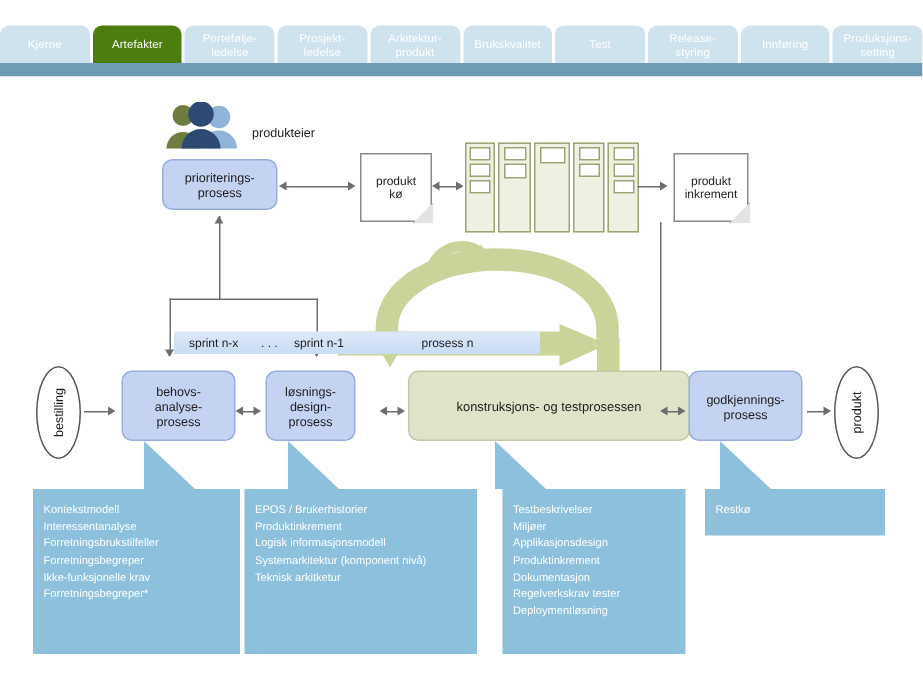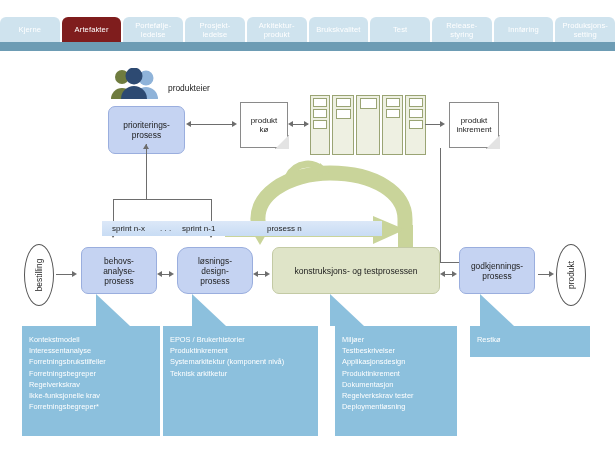--- a/index.html
+++ b/index.html
@@ -29,21 +29,21 @@
     line-height:9px;
     display:flex;align-items:center;justify-content:center;
     text-align:center;
     padding:0 2px;
     box-sizing:border-box;
     height:25px;
     white-space:pre-line;
     letter-spacing:.1px;
   }
   .tab:last-child{margin-right:0;}
-  .tab.active{background:#7f1d1d;}
+  .tab.active{background:#4d7c0f;}
   #tabrule{
     position:absolute;left:0;top:42px;width:615px;height:9px;
     background:#6d9cb4;
   }
   
   #canvas{
     position:absolute;left:0;top:51px;width:615px;height:401px;
     background:#ffffff;
   }
   .abs{position:absolute;}
@@ -203,21 +203,21 @@
       <circle cx="14" cy="9" r="7" fill="#6f7c3f"></circle>
       <path d="M3 31 a11 11 0 0 1 22 0 z" fill="#6f7c3f"></path>
       <circle cx="38" cy="10" r="7.5" fill="#8fb3d9"></circle>
       <path d="M26 31 a12 12 0 0 1 24 0 z" fill="#8fb3d9"></path>
       <circle cx="26" cy="8" r="8.5" fill="#2d4a72"></circle>
       <path d="M13 31 a13 13 0 0 1 26 0 z" fill="#2d4a72"></path>
     </svg>
   </div>
   <div class="label" style="left:168px;top:32px;">produkteier</div>
 
-  <div class="procbox abs" style="left:108px;top:55px;width:77px;height:48px;">prioriterings-
+  <div class="procbox abs" style="left:108px;top:55px;width:77px;height:34px;">prioriterings-
 prosess</div>
 
   <div class="hline" style="left:190px;top:73px;width:44px;"></div>
   <div class="arrowL" style="left:186px;top:70px;"></div>
   <div class="arrowR" style="left:232px;top:70px;"></div>
 
   <div class="abs" style="left:240px;top:51px;width:48px;height:46px;">
     <div class="docshape" style="position:absolute;left:0;top:0;width:48px;height:46px;">produkt
 kø</div>
     <div class="docfold"></div>
@@ -284,48 +284,48 @@
   </div>
 
   <div class="vline" style="left:146px;top:93px;height:56px;"></div>
   <div class="arrowU" style="left:142.5px;top:93px;"></div>
   <div class="hline" style="left:113px;top:148px;width:99px;"></div>
   <div class="vline" style="left:113px;top:148px;height:38px;"></div>
   <div class="vline" style="left:211px;top:148px;height:38px;"></div>
   <div class="arrowD" style="left:109.5px;top:182px;"></div>
   <div class="arrowD" style="left:207.5px;top:182px;"></div>
 
-  <div id="sprintbar" style="left:102px;top:170px;width:280px;height:15px;">
+  <div id="sprintbar" style="left:116px;top:170px;width:244px;height:15px;">
     <span class="lbl" style="left:10px;">sprint n-x</span>
     <span class="lbl" style="left:58px;">. . .</span>
     <span class="lbl" style="left:80px;">sprint n-1</span>
     <span class="lbl" style="left:165px;">prosess n</span>
   </div>
 
   <div class="oval abs" style="left:24px;top:193px;width:30px;height:62px;">
     <span>bestilling</span>
   </div>
   <div class="hline" style="left:56px;top:223px;width:18px;"></div>
   <div class="arrowR" style="left:72px;top:220px;"></div>
 
   <div class="procbox abs" style="left:81px;top:196px;width:76px;height:47px;">behovs-
 analyse-
 prosess</div>
   <div class="hline" style="left:161px;top:223px;width:11px;"></div>
   <div class="arrowL" style="left:157px;top:220px;"></div>
   <div class="arrowR" style="left:169px;top:220px;"></div>
 
-  <div class="procbox abs" style="left:177px;top:196px;width:76px;height:47px;border-radius:11px;">løsnings-
+  <div class="procbox abs" style="left:177px;top:196px;width:60px;height:47px;">løsnings-
 design-
 prosess</div>
   <div class="hline" style="left:257px;top:223px;width:11px;"></div>
   <div class="arrowL" style="left:253px;top:220px;"></div>
   <div class="arrowR" style="left:265px;top:220px;"></div>
 
-  <div class="greenbox abs" style="left:272px;top:196px;width:168px;height:47px;">konstruksjons- og testprosessen</div>
+  <div class="greenbox abs" style="left:272px;top:196px;width:188px;height:47px;">konstruksjons- og testprosessen</div>
   <div class="hline" style="left:444px;top:223px;width:11px;"></div>
   <div class="arrowL" style="left:440px;top:220px;"></div>
   <div class="arrowR" style="left:452px;top:220px;"></div>
 
   <div class="procbox abs" style="left:459px;top:196px;width:76px;height:47px;">godkjennings-
 prosess</div>
   <div class="hline" style="left:538px;top:223px;width:14px;"></div>
   <div class="arrowR" style="left:549px;top:220px;"></div>
 
   <div class="oval abs" style="left:556px;top:193px;width:30px;height:62px;">
@@ -335,35 +335,35 @@
   <div class="tri" style="left:96px;top:243px;border-width:32px 0 0 34px;border-color:transparent transparent transparent #8cc0dd;"></div>
   <div class="tri" style="left:192px;top:243px;border-width:32px 0 0 34px;border-color:transparent transparent transparent #8cc0dd;"></div>
   <div class="tri" style="left:330px;top:243px;border-width:32px 0 0 34px;border-color:transparent transparent transparent #8cc0dd;"></div>
   <div class="tri" style="left:480px;top:243px;border-width:32px 0 0 34px;border-color:transparent transparent transparent #8cc0dd;"></div>
 
   <div class="infobox abs" style="left:22px;top:275px;width:138px;height:110px;">
     <div>Kontekstmodell</div>
     <div>Interessentanalyse</div>
     <div>Forretningsbrukstilfeller</div>
     <div>Forretningsbegreper</div>
-    <div>Regelverkskrav</div>
     <div>Ikke-funksjonelle krav</div>
     <div>Forretningsbegreper*</div>
   </div>
 
   <div class="infobox abs" style="left:163px;top:275px;width:155px;height:110px;">
     <div>EPOS / Brukerhistorier</div>
     <div>Produktinkrement</div>
+    <div>Logisk informasjonsmodell</div>
     <div>Systemarkitektur (komponent nivå)</div>
     <div>Teknisk arkitketur</div>
   </div>
 
   <div class="infobox abs" style="left:335px;top:275px;width:122px;height:110px;">
+    <div>Testbeskrivelser</div>
     <div>Miljøer</div>
-    <div>Testbeskrivelser</div>
     <div>Applikasjonsdesign</div>
     <div>Produktinkrement</div>
     <div>Dokumentasjon</div>
     <div>Regelverkskrav tester</div>
     <div>Deploymentløsning</div>
   </div>
 
   <div class="infobox abs" style="left:470px;top:275px;width:120px;height:31px;">
     <div>Restkø</div>
   </div>

